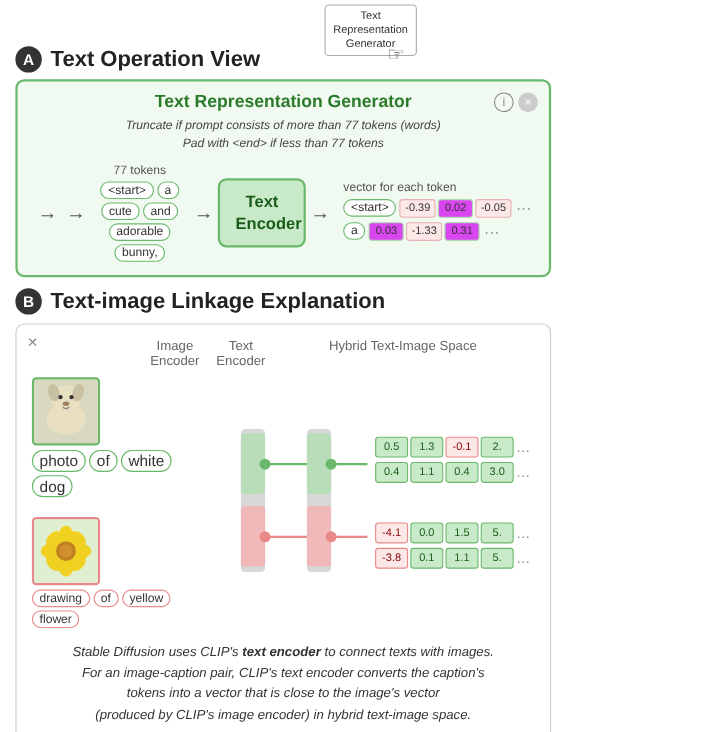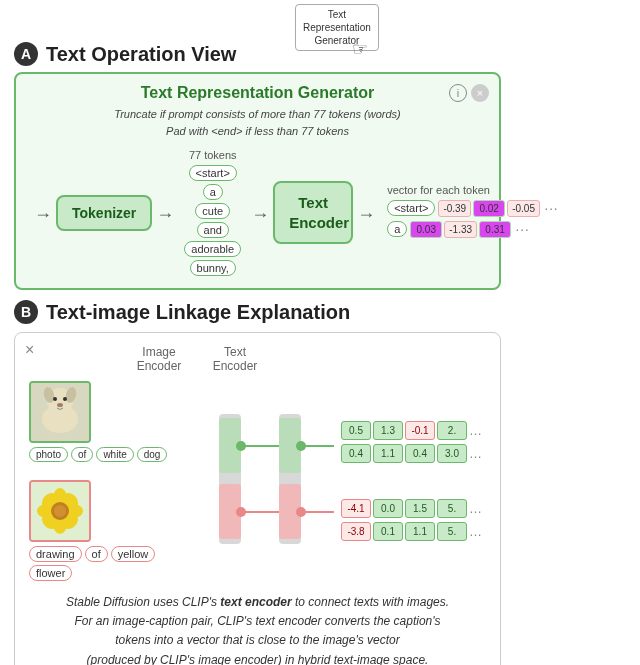--- a/index.html
+++ b/index.html
@@ -255,21 +255,21 @@
       top: 8px;
       left: 10px;
       font-size: 16px;
       color: #888;
       cursor: pointer;
     }
     .token-pill-green {
       border: 1.5px solid #6ab86a;
       border-radius: 12px;
       padding: 1px 6px;
-      font-size: 10px;
+      font-size: 14px;
       color: #333;
       background: #fff;
     }
     .token-pill-pink {
       border: 1.5px solid #e88888;
       border-radius: 12px;
       padding: 1px 6px;
       font-size: 11px;
       color: #333;
       background: #fff;
@@ -358,21 +358,20 @@
     <div class="trg-box-title">Text Representation Generator</div>
     <div class="trg-box-subtitle">
       <span>Truncate if prompt consists of more than 77 tokens (words)</span><br>
       <span>Pad with &lt;end&gt; if less than 77 tokens</span>
     </div>
 
     <div class="flow-row">
 
       <span class="arrow-right">→</span>
 
-      <div class="tokenizer-box">Tokenizer</div>
 
       <span class="arrow-right">→</span>
 
       <div class="tokens-encoder-col">
         <div class="tokens-label">77 tokens</div>
         <div class="tokens-row">
           <span class="token-pill">&lt;start&gt;</span>
           <span class="token-pill">a</span>
           <span class="token-pill">cute</span>
           <span class="token-pill">and</span>
@@ -417,23 +416,24 @@
   </div>
 
   <div class="section-b-header">
     <div class="section-label">B</div>
     <span class="section-title">Text-image Linkage Explanation</span>
   </div>
 
   <div class="linkage-box">
     <span class="linkage-close">×</span>
 
-    <div style="display:flex; margin-left: 80px; margin-bottom: 8px; gap: 16px;">
+    <div style="display:flex; margin-left: 80px; margin-bottom: 8px; gap: 0;">
       <div style="text-align:center; font-size:12px; color:#666; width:60px; margin-left: 20px;">Image<br>Encoder</div>
       <div style="text-align:center; font-size:12px; color:#666; width:60px; margin-left:0px;">Text<br>Encoder</div>
+      <div style="text-align:center; font-size:12px; color:#666; margin-left:50px;">Hybrid Text-Image Space</div>
     </div>
 
     <div style="position: relative; display: flex; align-items: center;">
 
       <div style="display:flex; flex-direction:column; gap:18px; min-width:160px;">
 
         <div>
           <div style="display:flex; align-items:center; gap:6px;">
             <div style="width:62px;height:62px;border:2px solid #6ab86a;border-radius:4px;overflow:hidden;background:#e8e8d0;display:flex;align-items:center;justify-content:center;flex-shrink:0;">
 

